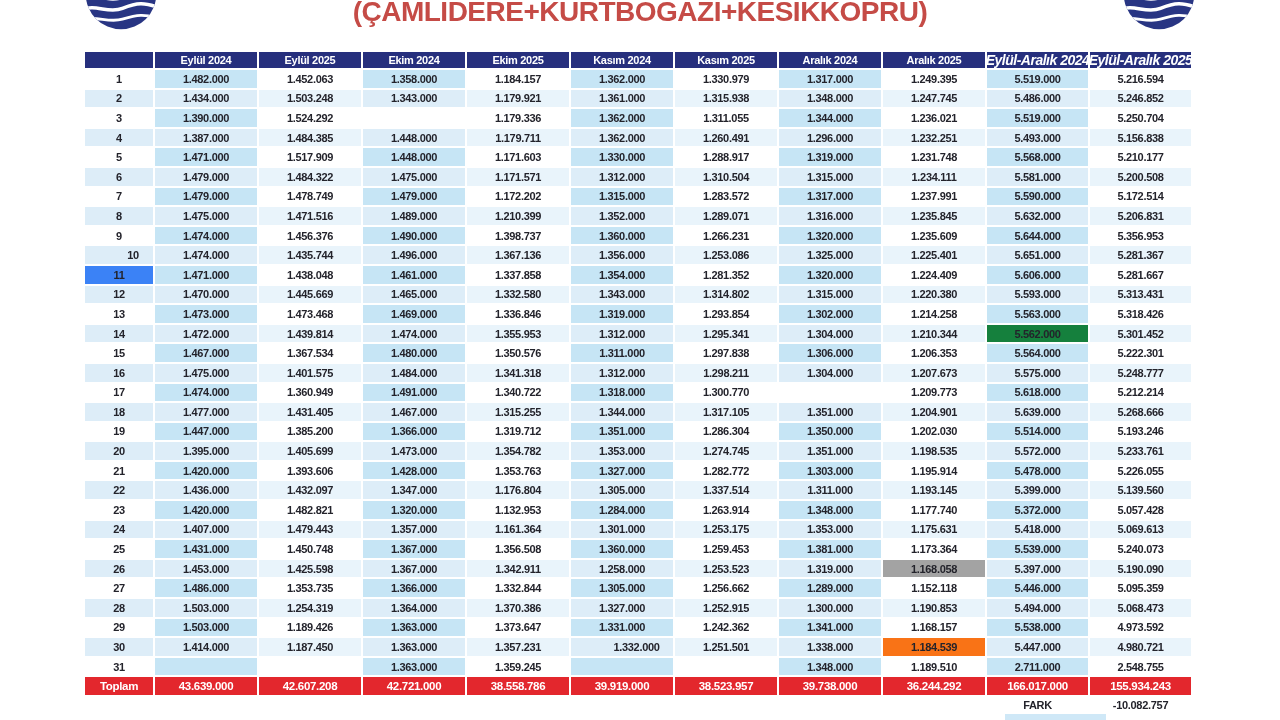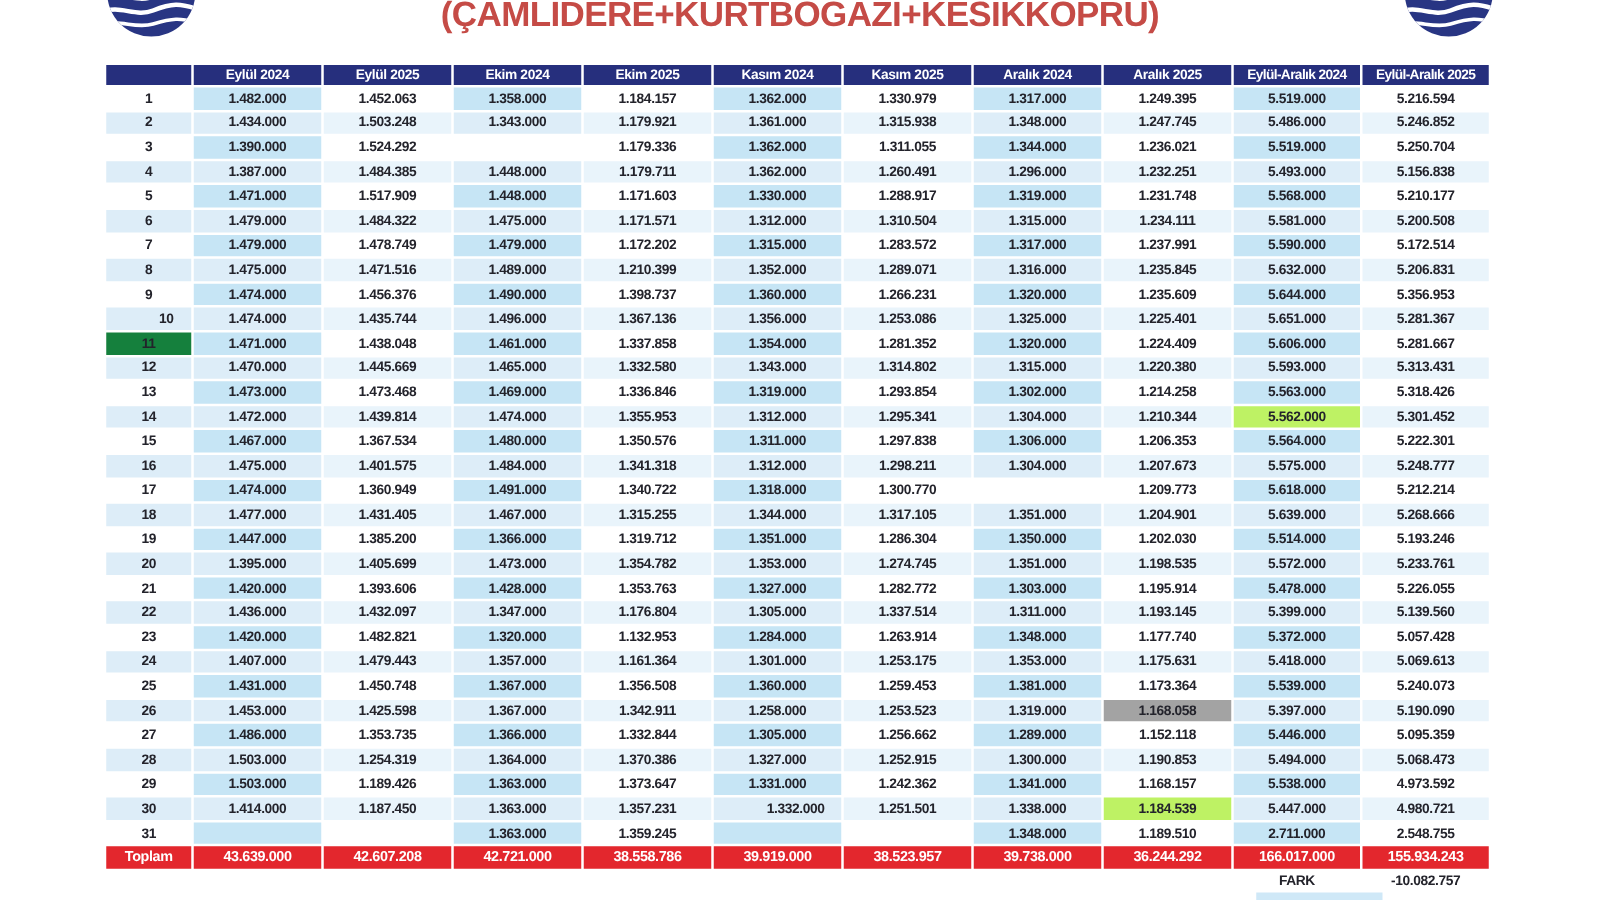--- a/index.html
+++ b/index.html
@@ -17,21 +17,21 @@
   .tablewrap { position:absolute; left:85px; top:52px; width:1110px; }
   .grid { display:grid;
           grid-template-columns:68px repeat(8,102px) 101px 101px;
           grid-auto-rows:17.6px;
           grid-template-rows:16px repeat(31,17.6px) 18px 16px;
           gap:2px; background:#ffffff; }
   .cell { display:flex; align-items:center; justify-content:center;
           font-size:11px; font-weight:bold; letter-spacing:-0.3px;
           white-space:nowrap; overflow:hidden; }
   .hdr  { color:#ffffff; }
-  .hdr.small { font-size:11px; letter-spacing:-0.5px; }
+  .hdr.small { font-size:14px; letter-spacing:-0.5px;font-style:italic; }
   .tot  { color:#ffffff; font-size:11.5px; }
   .farkcell { background:#ffffff; }
   .strip { position:absolute; left:1005px; width:101px; height:8px; }
 </style>
 </head>
 <body>
 
 <div class="page">
 
   <div class="logo logo-left">
@@ -186,21 +186,21 @@
         <div class="cell" style="background: rgb(221, 237, 248); color: rgb(35, 35, 43);">1.474.000</div>
         <div class="cell" style="background: rgb(233, 244, 251); color: rgb(35, 35, 43);">1.435.744</div>
         <div class="cell" style="background: rgb(221, 237, 248); color: rgb(35, 35, 43);">1.496.000</div>
         <div class="cell" style="background: rgb(233, 244, 251); color: rgb(35, 35, 43);">1.367.136</div>
         <div class="cell" style="background: rgb(221, 237, 248); color: rgb(35, 35, 43); text-align: center;">1.356.000</div>
         <div class="cell" style="background: rgb(233, 244, 251); color: rgb(35, 35, 43);">1.253.086</div>
         <div class="cell" style="background: rgb(221, 237, 248); color: rgb(35, 35, 43);">1.325.000</div>
         <div class="cell" style="background: rgb(233, 244, 251); color: rgb(35, 35, 43);">1.225.401</div>
         <div class="cell" style="background: rgb(221, 237, 248); color: rgb(35, 35, 43);">5.651.000</div>
         <div class="cell" style="background: rgb(233, 244, 251); color: rgb(35, 35, 43);">5.281.367</div>
-        <div class="cell" style="background: #15803d; color: rgb(35, 35, 43);">11</div>
+        <div class="cell" style="background: #3b82f6; color: rgb(35, 35, 43);">11</div>
         <div class="cell" style="background: rgb(198, 229, 245); color: rgb(35, 35, 43);">1.471.000</div>
         <div class="cell" style="background: rgb(255, 255, 255); color: rgb(35, 35, 43);">1.438.048</div>
         <div class="cell" style="background: rgb(198, 229, 245); color: rgb(35, 35, 43);">1.461.000</div>
         <div class="cell" style="background: rgb(255, 255, 255); color: rgb(35, 35, 43);">1.337.858</div>
         <div class="cell" style="background: rgb(198, 229, 245); color: rgb(35, 35, 43);">1.354.000</div>
         <div class="cell" style="background: rgb(255, 255, 255); color: rgb(35, 35, 43);">1.281.352</div>
         <div class="cell" style="background: rgb(198, 229, 245); color: rgb(35, 35, 43);">1.320.000</div>
         <div class="cell" style="background: rgb(255, 255, 255); color: rgb(35, 35, 43);">1.224.409</div>
         <div class="cell" style="background: rgb(198, 229, 245); color: rgb(35, 35, 43);">5.606.000</div>
         <div class="cell" style="background: rgb(255, 255, 255); color: rgb(35, 35, 43);">5.281.667</div>
@@ -228,21 +228,21 @@
         <div class="cell" style="background: rgb(255, 255, 255); color: rgb(35, 35, 43);">5.318.426</div>
         <div class="cell" style="background: rgb(221, 237, 248); color: rgb(35, 35, 43);">14</div>
         <div class="cell" style="background: rgb(221, 237, 248); color: rgb(35, 35, 43);">1.472.000</div>
         <div class="cell" style="background: rgb(233, 244, 251); color: rgb(35, 35, 43);">1.439.814</div>
         <div class="cell" style="background: rgb(221, 237, 248); color: rgb(35, 35, 43);">1.474.000</div>
         <div class="cell" style="background: rgb(233, 244, 251); color: rgb(35, 35, 43);">1.355.953</div>
         <div class="cell" style="background: rgb(221, 237, 248); color: rgb(35, 35, 43);">1.312.000</div>
         <div class="cell" style="background: rgb(233, 244, 251); color: rgb(35, 35, 43);">1.295.341</div>
         <div class="cell" style="background: rgb(221, 237, 248); color: rgb(35, 35, 43);">1.304.000</div>
         <div class="cell" style="background: rgb(233, 244, 251); color: rgb(35, 35, 43);">1.210.344</div>
-        <div class="cell" style="background: #bef264; color: rgb(35, 35, 43);">5.562.000</div>
+        <div class="cell" style="background: #15803d; color: rgb(35, 35, 43);">5.562.000</div>
         <div class="cell" style="background: rgb(233, 244, 251); color: rgb(35, 35, 43);">5.301.452</div>
         <div class="cell" style="background: rgb(255, 255, 255); color: rgb(35, 35, 43);">15</div>
         <div class="cell" style="background: rgb(198, 229, 245); color: rgb(35, 35, 43);">1.467.000</div>
         <div class="cell" style="background: rgb(255, 255, 255); color: rgb(35, 35, 43);">1.367.534</div>
         <div class="cell" style="background: rgb(198, 229, 245); color: rgb(35, 35, 43);">1.480.000</div>
         <div class="cell" style="background: rgb(255, 255, 255); color: rgb(35, 35, 43);">1.350.576</div>
         <div class="cell" style="background: rgb(198, 229, 245); color: rgb(35, 35, 43);">1.311.000</div>
         <div class="cell" style="background: rgb(255, 255, 255); color: rgb(35, 35, 43);">1.297.838</div>
         <div class="cell" style="background: rgb(198, 229, 245); color: rgb(35, 35, 43);">1.306.000</div>
         <div class="cell" style="background: rgb(255, 255, 255); color: rgb(35, 35, 43);">1.206.353</div>
@@ -403,21 +403,21 @@
         <div class="cell" style="background: rgb(198, 229, 245); color: rgb(35, 35, 43);">5.538.000</div>
         <div class="cell" style="background: rgb(255, 255, 255); color: rgb(35, 35, 43);">4.973.592</div>
         <div class="cell" style="background: rgb(221, 237, 248); color: rgb(35, 35, 43);">30</div>
         <div class="cell" style="background: rgb(221, 237, 248); color: rgb(35, 35, 43);">1.414.000</div>
         <div class="cell" style="background: rgb(233, 244, 251); color: rgb(35, 35, 43);">1.187.450</div>
         <div class="cell" style="background: rgb(221, 237, 248); color: rgb(35, 35, 43);">1.363.000</div>
         <div class="cell" style="background: rgb(233, 244, 251); color: rgb(35, 35, 43);">1.357.231</div>
         <div class="cell" style="background: rgb(221, 237, 248); color: rgb(35, 35, 43); padding-left: 29px;">1.332.000</div>
         <div class="cell" style="background: rgb(233, 244, 251); color: rgb(35, 35, 43);">1.251.501</div>
         <div class="cell" style="background: rgb(221, 237, 248); color: rgb(35, 35, 43);">1.338.000</div>
-        <div class="cell" style="background: #bef264; color: rgb(35, 35, 43);">1.184.539</div>
+        <div class="cell" style="background: #f97316; color: rgb(35, 35, 43);">1.184.539</div>
         <div class="cell" style="background: rgb(221, 237, 248); color: rgb(35, 35, 43);">5.447.000</div>
         <div class="cell" style="background: rgb(233, 244, 251); color: rgb(35, 35, 43);">4.980.721</div>
         <div class="cell" style="background: rgb(255, 255, 255); color: rgb(35, 35, 43);">31</div>
         <div class="cell" style="background: rgb(198, 229, 245); color: rgb(35, 35, 43);"></div>
         <div class="cell" style="background: rgb(255, 255, 255); color: rgb(35, 35, 43);"></div>
         <div class="cell" style="background: rgb(198, 229, 245); color: rgb(35, 35, 43);">1.363.000</div>
         <div class="cell" style="background: rgb(255, 255, 255); color: rgb(35, 35, 43);">1.359.245</div>
         <div class="cell" style="background: rgb(198, 229, 245); color: rgb(35, 35, 43);"></div>
         <div class="cell" style="background: rgb(255, 255, 255); color: rgb(35, 35, 43);"></div>
         <div class="cell" style="background: rgb(198, 229, 245); color: rgb(35, 35, 43);">1.348.000</div>

